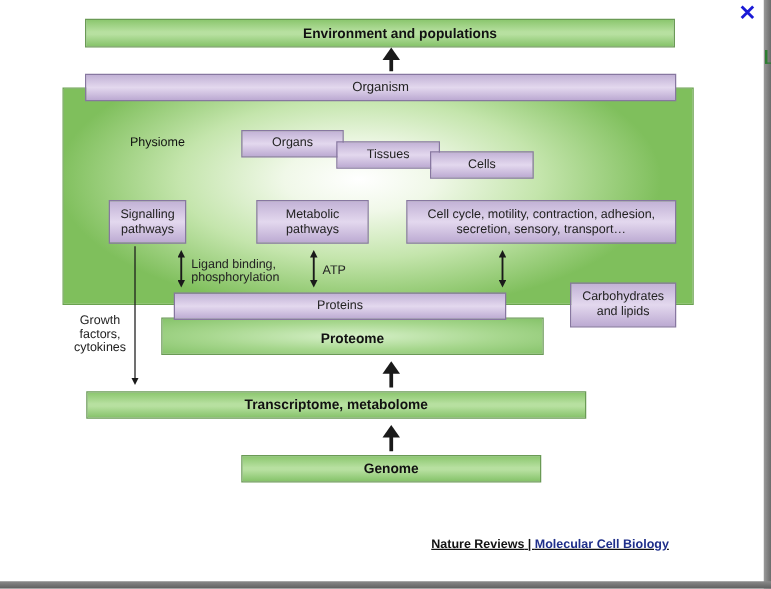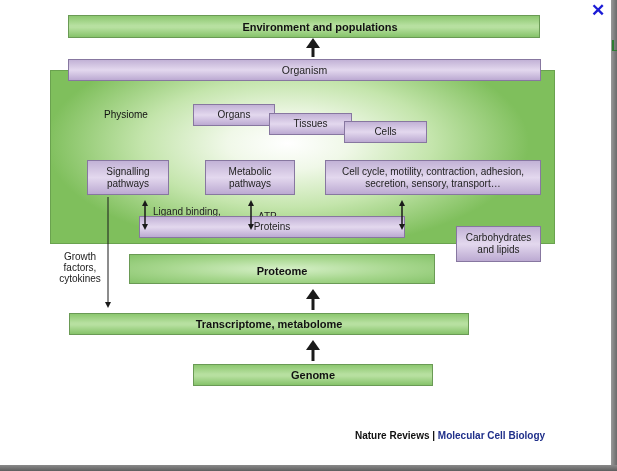--- a/index.html
+++ b/index.html
@@ -46,21 +46,21 @@
     box-sizing:border-box; border:1px solid #6aa24f;
     background:radial-gradient(ellipse 48% 62% at 47% 42%,#ffffff 0%,#f0f8e8 25%,#c4e5ac 60%,#7fbf5c 100%);
   }
   .label-bold {
     position:absolute; font-weight:normal; font-size:10px; color:#111;
   }
   .label {
     position:absolute; font-size:10px; color:#222; line-height:11px;
   }
   .credit {
-    position:absolute; left:355px; top:430px; font-size:10px; font-weight:bold; color:#111;
+    position:absolute; left:345px; top:430px; font-size:10px; font-weight:bold; color:#111;text-decoration:underline;
   }
   .credit .journal { color:#1f2f8a; }
   svg.arrows { position:absolute; left:0; top:0; }
 </style>
 </head>
 <body>
 
 <div class="frame-right"></div>
 <div class="frame-bottom"></div>
 <div class="side-link"></div>
@@ -83,39 +83,39 @@
 <div class="purple-bar" style="left:193px;top:104px;width:82px;height:22px;">
   <span>Organs</span>
 </div>
 <div class="purple-bar" style="left:269px;top:113px;width:83px;height:22px;">
   <span>Tissues</span>
 </div>
 <div class="purple-bar" style="left:344px;top:121px;width:83px;height:22px;">
   <span>Cells</span>
 </div>
 
-<div class="purple-bar" style="left:87px;top:160px;width:82px;height:35px;padding:0 10px;">
+<div class="purple-bar" style="left:87px;top:160px;width:62px;height:35px;padding:0 10px;">
   <span>Signalling pathways</span>
 </div>
 <div class="purple-bar" style="left:205px;top:160px;width:90px;height:35px;padding:0 12px;">
   <span>Metabolic pathways</span>
 </div>
 <div class="purple-bar" style="left:325px;top:160px;width:216px;height:35px;padding:0 10px;">
   <span>Cell cycle, motility, contraction, adhesion, secretion, sensory, transport…</span>
 </div>
 
 <div class="label" style="left:153px;top:206px;width:90px;">Ligand binding, phosphorylation</div>
 <div class="label" style="left:258px;top:211px;">ATP</div>
 <div class="label" style="left:54px;top:251px;width:52px;text-align:center;">Growth factors, cytokines</div>
 
 <div class="green-bar radial" style="left:129px;top:254px;width:306px;height:30px;padding-top:4px;">
   <span>Proteome</span>
 </div>
 
-<div class="purple-bar" style="left:139px;top:216px;width:266px;height:22px;">
+<div class="purple-bar" style="left:139px;top:234px;width:266px;height:22px;">
   <span>Proteins</span>
 </div>
 
 <div class="purple-bar" style="left:456px;top:226px;width:85px;height:36px;padding:0 6px;">
   <span>Carbohydrates and lipids</span>
 </div>
 
 <div class="green-bar" style="left:69px;top:313px;width:400px;height:22px;">
   <span>Transcriptome, metabolome</span>
 </div>

